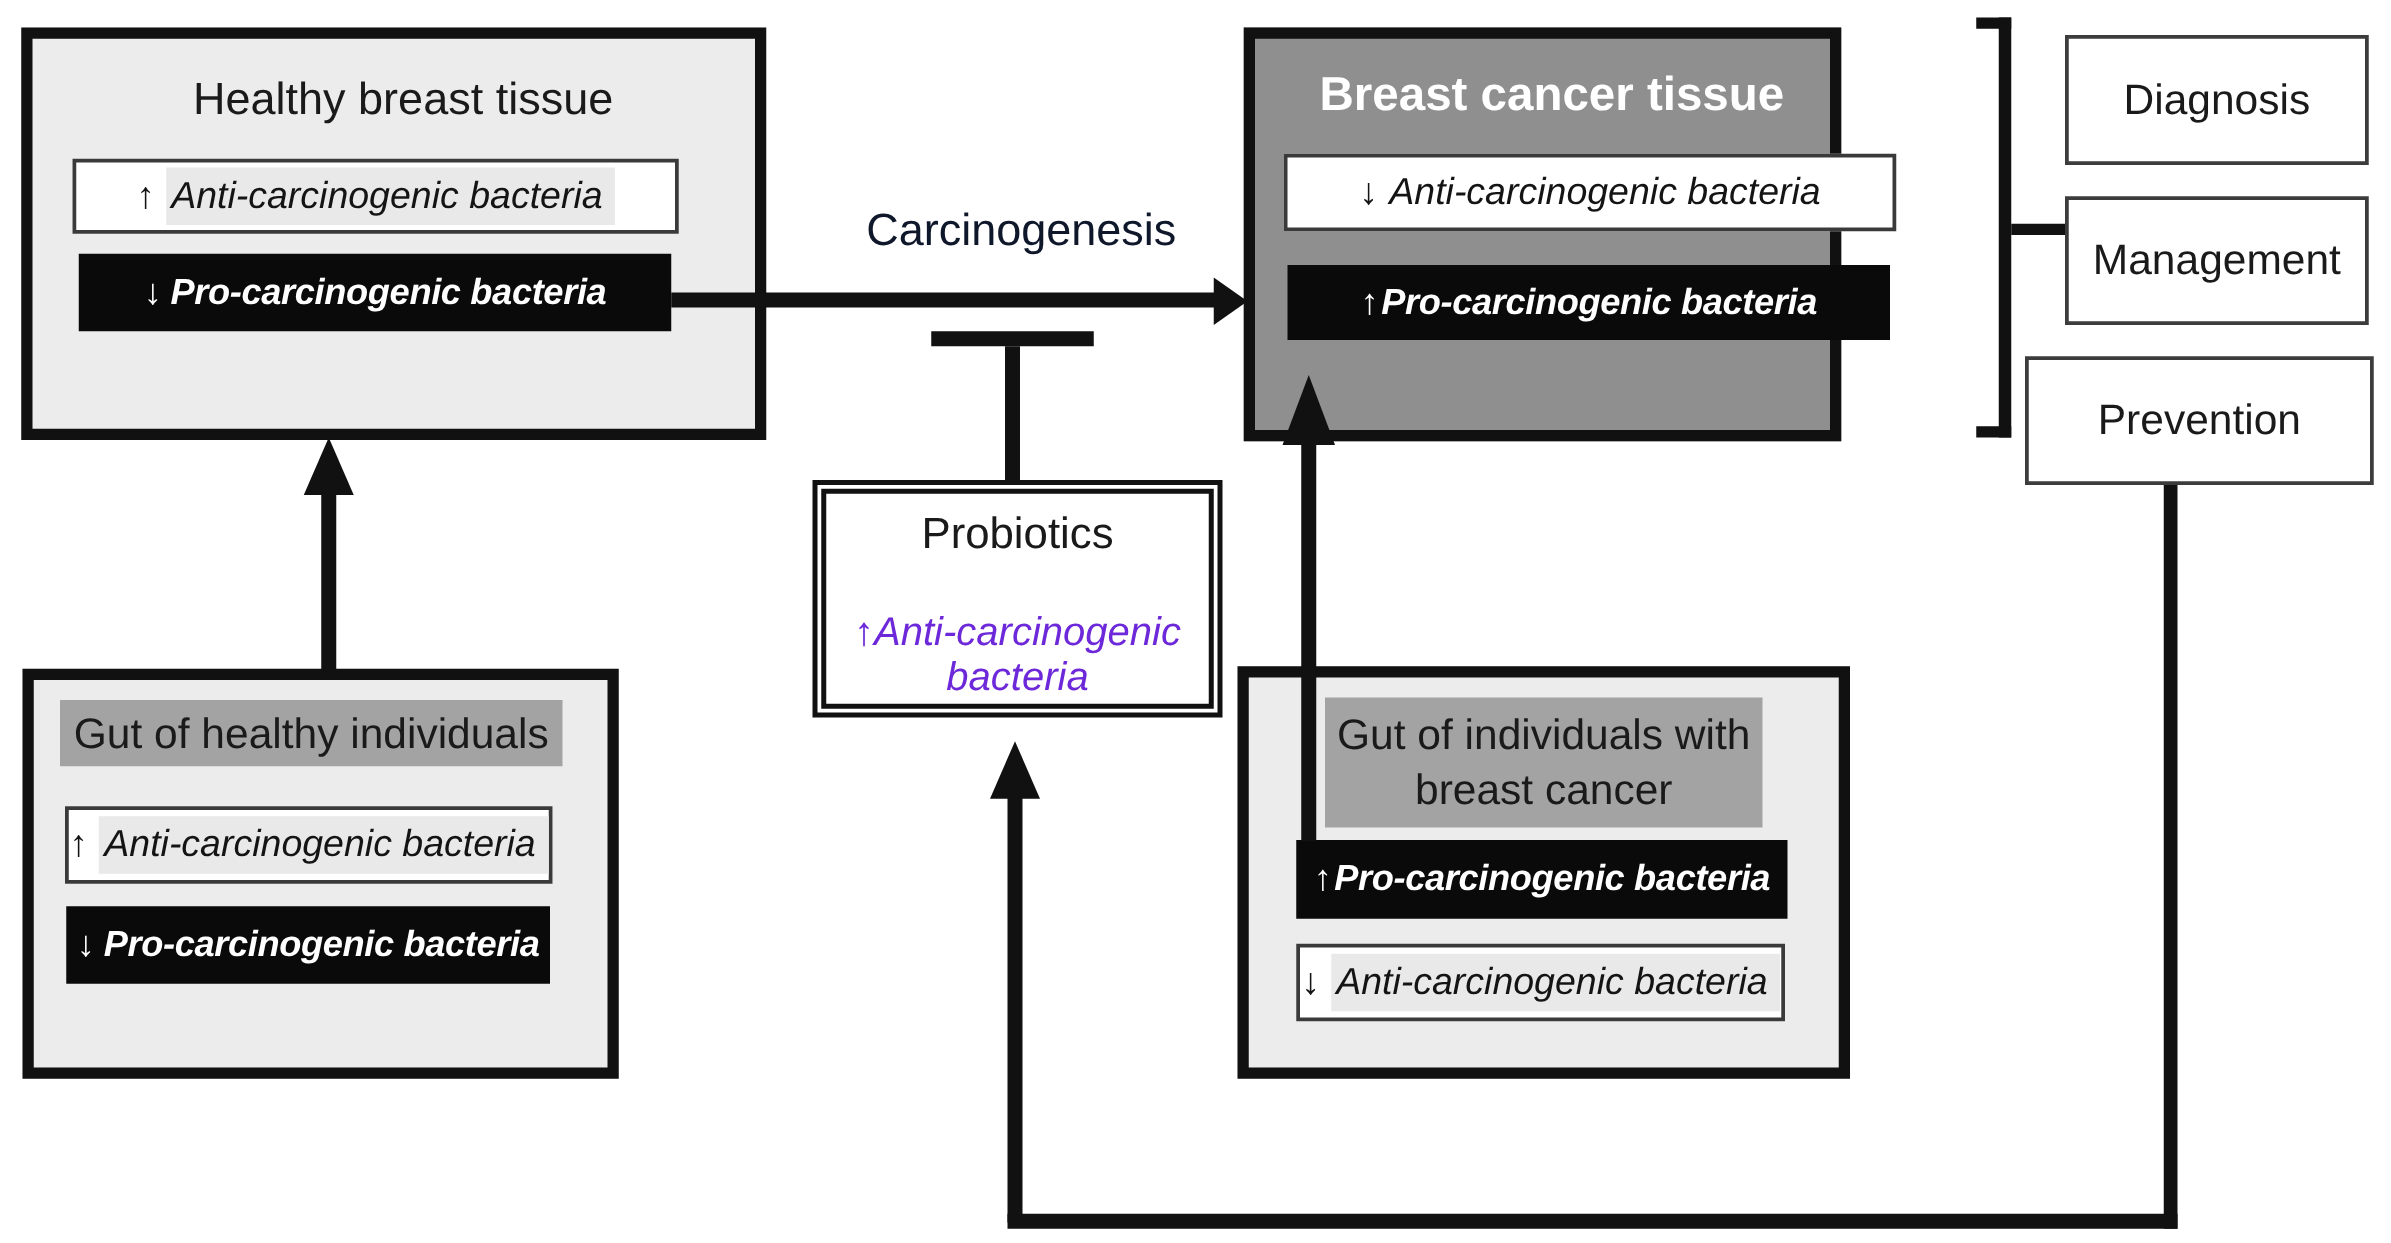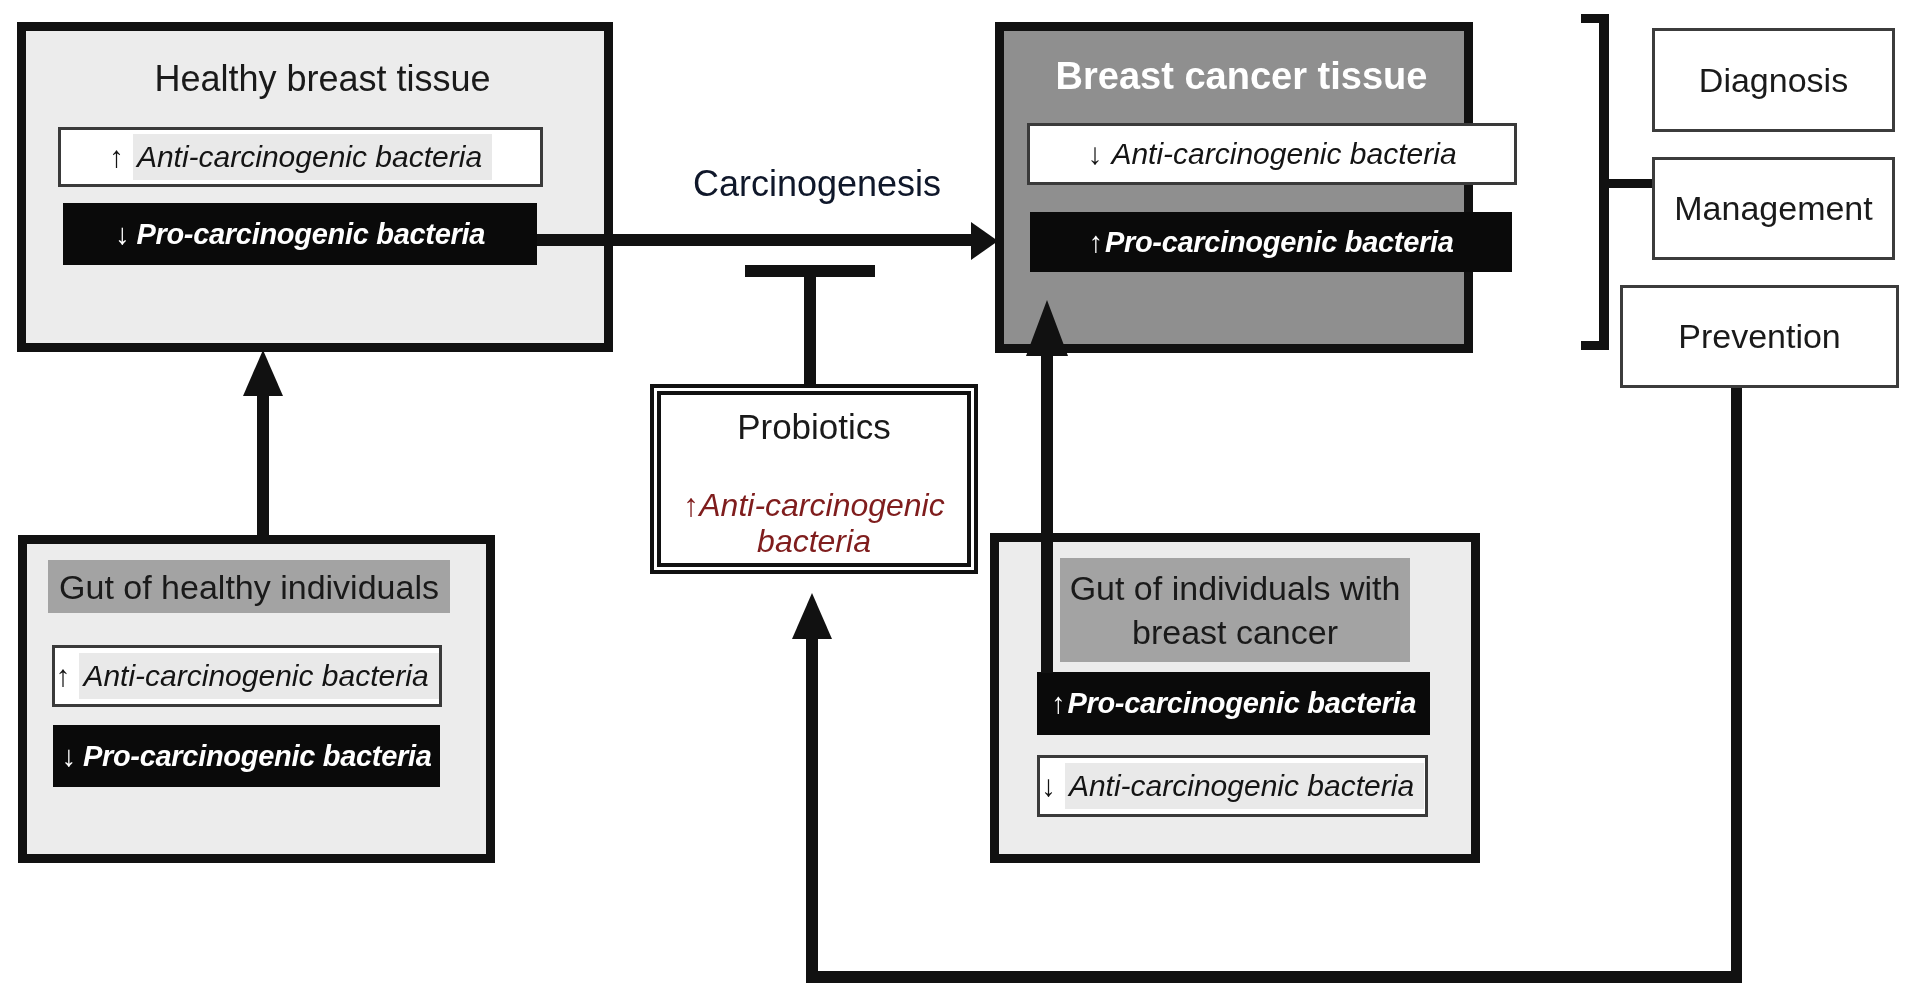--- a/index.html
+++ b/index.html
@@ -21,21 +21,21 @@
   .pill .arr{font-style:normal;font-weight:700;margin-right:9px;letter-spacing:0;}
   .pill .txt{font-style:italic;}
   .pill.light{background:#ffffff;border:3px solid #3a3a3a;color:#141414;}
   .pill.light.tint .txt{background:#e9e9e9;padding:6px 10px 6px 4px;}
   .pill.dark{background:#0a0a0a;color:#ffffff;font-weight:700;font-size:29px;letter-spacing:-0.3px;}
   .pill.dark .arr{margin-right:7px;}
   .pill.snug .arr{margin-right:2px;}
   
   .dbox{position:absolute;box-sizing:border-box;background:#fff;border:11px double #111;text-align:center;}
   .dbox .dtitle{position:absolute;left:0;right:0;top:12px;font-size:35px;color:#1a1a1a;}
-  .dbox .deffect{position:absolute;left:0;right:0;top:92px;font-size:32px;font-style:italic;line-height:36px;color:#7f1d1d;}
+  .dbox .deffect{position:absolute;left:0;right:0;top:92px;font-size:32px;font-style:italic;line-height:36px;color:#6d28d9;}
   .dbox .deffect .arr{font-style:normal;font-weight:700;}
   
   .obox{position:absolute;box-sizing:border-box;background:#fff;border:3px solid #3c3c3c;
     display:flex;align-items:center;justify-content:center;font-size:34px;color:#1a1a1a;}
   
   .flabel{position:absolute;text-align:center;font-size:36px;color:#0f172a;}
   
   .line{position:absolute;background:#111;}
   .tri{position:absolute;width:0;height:0;}
   .tri.right{border-top:19px solid transparent;border-bottom:19px solid transparent;border-left:27px solid #111;}

